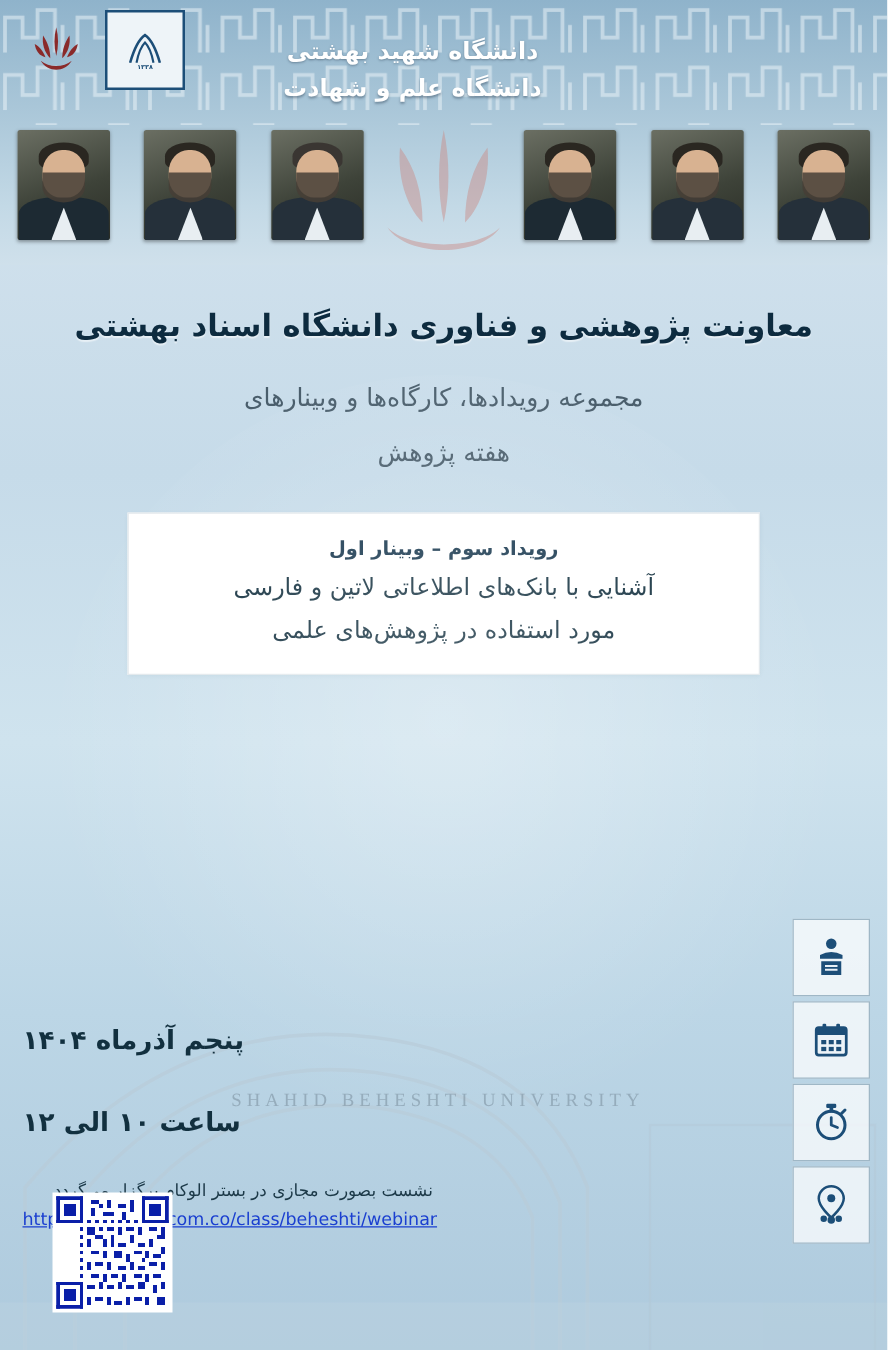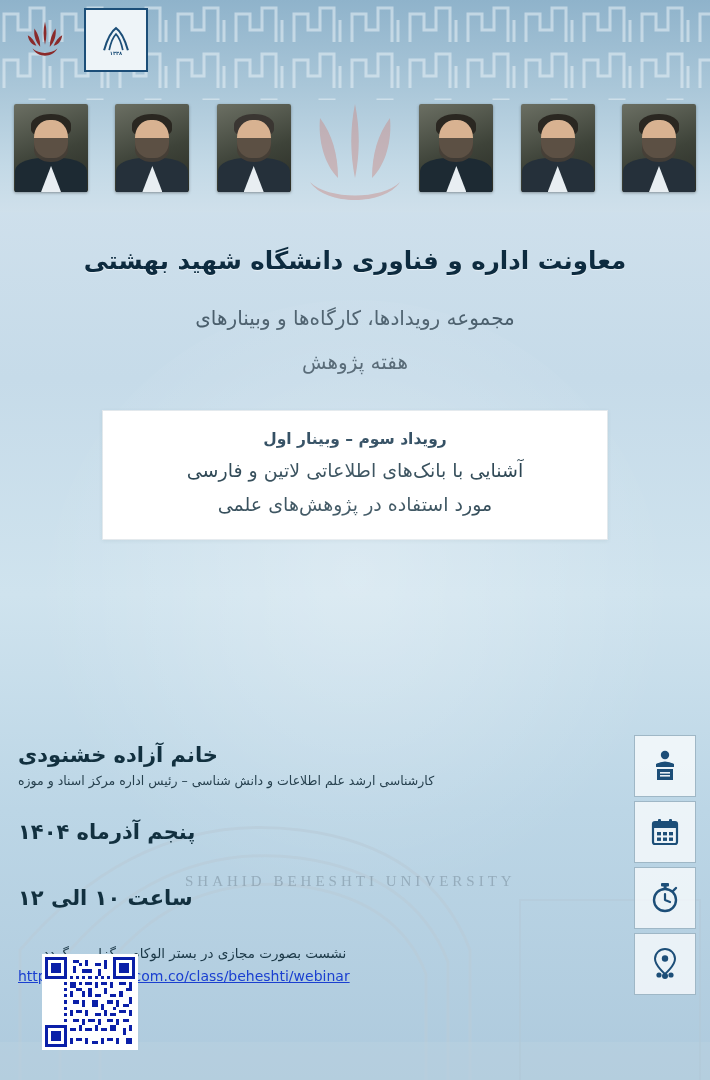--- a/index.html
+++ b/index.html
@@ -211,20 +211,24 @@
             <path d="M13 13 C17 19 19 25 19 32 C14 27 12 20 13 13 Z"></path>
             <path d="M35 13 C31 19 29 25 29 32 C34 27 36 20 35 13 Z"></path>
             <path d="M6 20 C10 22 13 26 15 31 C10 30 7 26 6 20 Z"></path>
             <path d="M42 20 C38 22 35 26 33 31 C38 30 41 26 42 20 Z"></path>
             <path d="M11 34 C18 40 30 40 37 34 C31 44 17 44 11 34 Z"></path>
           </g>
         </svg>
       </div>
     </div>
 
+    <div class="header-title">
+      <div class="l1">دانشگاه شهید بهشتی</div>
+      <div class="l2">دانشگاه علم و شهادت</div>
+    </div>
 
     <svg class="flag-motif" viewBox="0 0 150 110">
       <g fill="#c98b86" opacity="0.85">
         <path d="M75 8 C80 32 80 58 75 82 C70 58 70 32 75 8 Z"></path>
         <path d="M40 22 C52 38 58 58 58 82 C44 68 38 44 40 22 Z"></path>
         <path d="M110 22 C98 38 92 58 92 82 C106 68 112 44 110 22 Z"></path>
         <path d="M30 86 C48 104 102 104 120 86 C104 110 46 110 30 86 Z"></path>
       </g>
     </svg>
 
@@ -286,21 +290,21 @@
     <g fill="#c4d6e2" opacity=".45">
       <rect x="0" y="392" width="710" height="38"></rect>
     </g>
     <g fill="none" stroke="#b4c8d6" stroke-width="2" opacity=".7">
       <path d="M520 430 L520 250 L700 250 L700 430"></path>
     </g>
   </svg>
   <div class="bg-univ-text">SHAHID BEHESHTI UNIVERSITY</div>
 
   <div class="headline">
-    <div>معاونت اداره و فناوری دانشگاه شهید بهشتی</div>
+    <div>معاونت پژوهشی و فناوری دانشگاه اسناد بهشتی</div>
   </div>
 
   <div class="subhead">
     <div>مجموعه رویدادها، کارگاه‌ها و وبینارهای</div>
     <div>هفته پژوهش</div>
   </div>
 
   <div class="event-box">
     <div class="ev-title">رویداد سوم – وبینار اول</div>
     <div class="ev-line">آشنایی با بانک‌های اطلاعاتی لاتین و فارسی</div>
@@ -311,24 +315,20 @@
 
     <div class="drow">
       <div class="dicon">
         <svg viewBox="0 0 36 36">
           <circle cx="18" cy="7" r="4.2" fill="#1c4e78"></circle>
           <path d="M9 16 Q18 11 27 16 L27 19 L9 19 Z" fill="#1c4e78"></path>
           <rect x="10" y="21" width="16" height="11" fill="#1c4e78"></rect>
           <rect x="13" y="24" width="10" height="1.6" fill="#e8f0f6"></rect>
           <rect x="13" y="27" width="10" height="1.6" fill="#e8f0f6"></rect>
         </svg>
-      </div>
-      <div class="dtext">
-        <div class="big">خانم آزاده خشنودی</div>
-        <div class="small">کارشناسی ارشد علم اطلاعات و دانش شناسی – رئیس اداره مرکز اسناد و موزه</div>
       </div>
     </div>
 
     <div class="drow">
       <div class="dicon">
         <svg viewBox="0 0 36 36">
           <rect x="6" y="8" width="24" height="22" rx="2" fill="none" stroke="#1c4e78" stroke-width="2.2"></rect>
           <rect x="6" y="8" width="24" height="6" fill="#1c4e78"></rect>
           <rect x="11" y="5" width="3" height="6" rx="1" fill="#1c4e78"></rect>
           <rect x="22" y="5" width="3" height="6" rx="1" fill="#1c4e78"></rect>

